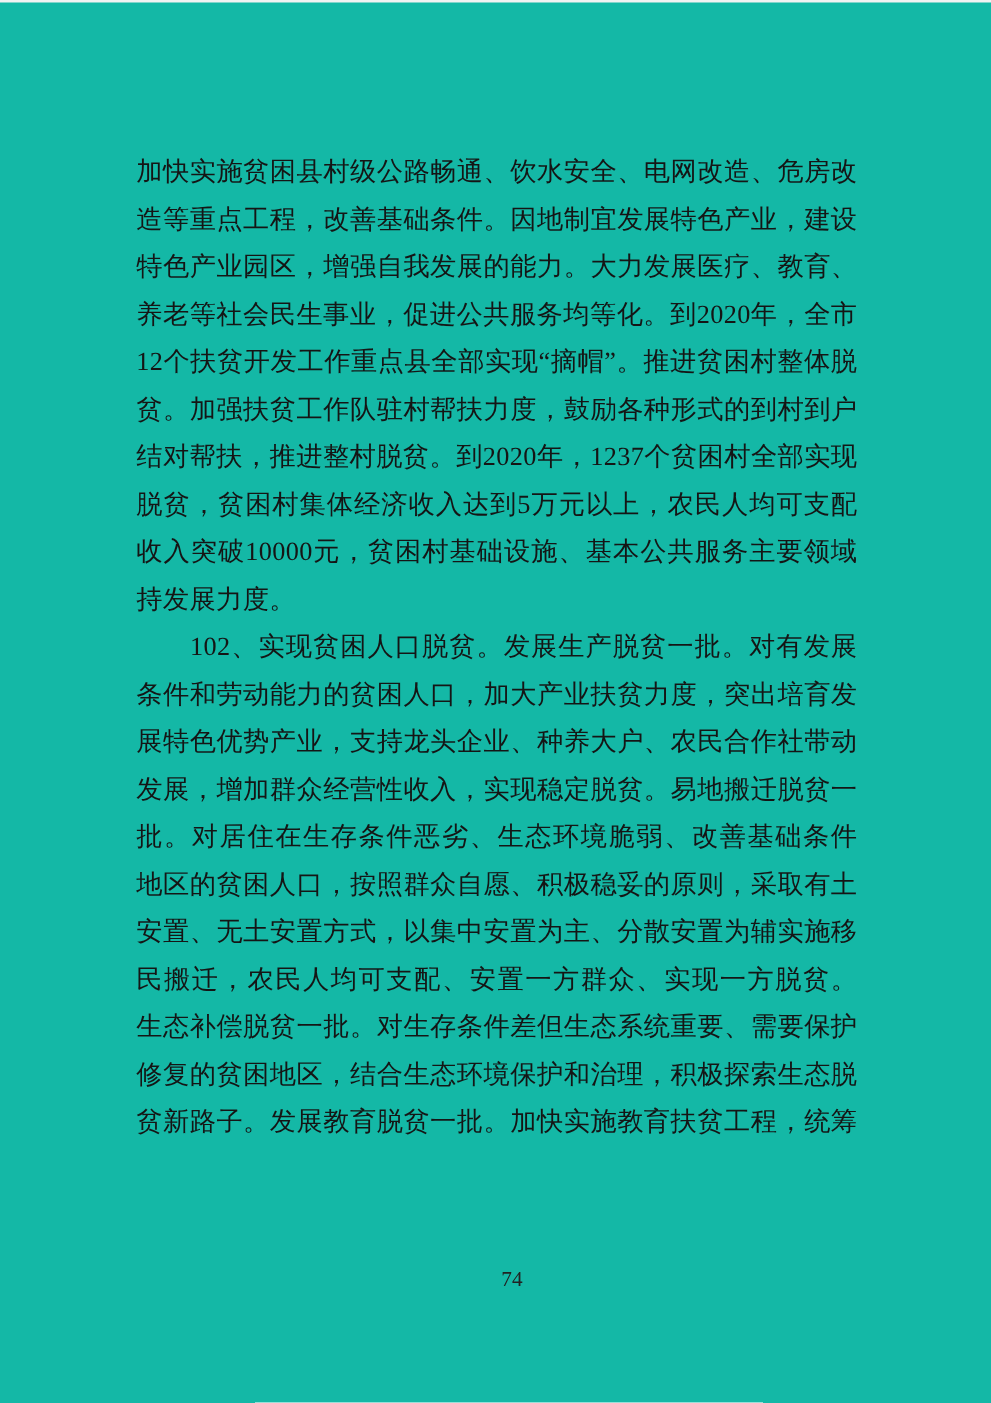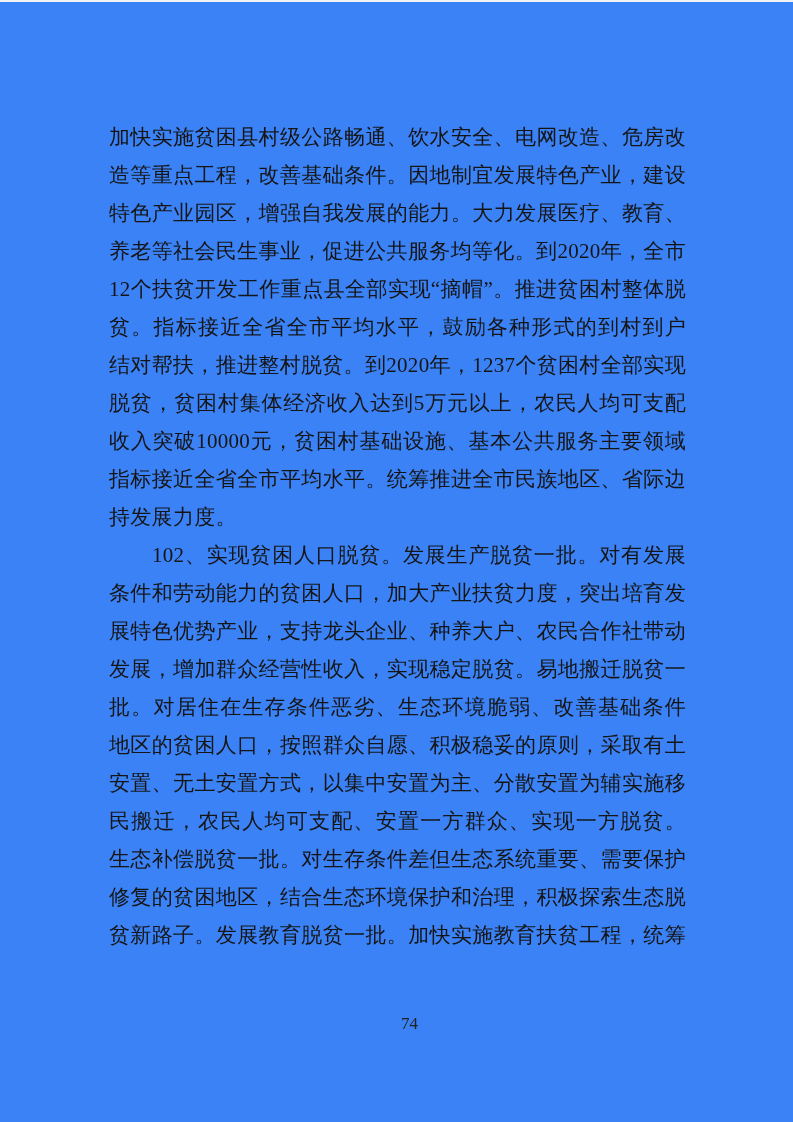--- a/index.html
+++ b/index.html
@@ -4,21 +4,21 @@
 <style>
   html, body {
     margin: 0;
     padding: 0;
     background: #ffffff;
   }
   .page {
     position: relative;
     width: 793px;
     height: 1122px;
-    background: #3b82f6;
+    background: #14b8a6;
     overflow: hidden;
     font-family: "Liberation Serif", "DejaVu Serif", serif;
     color: #151515;
   }
   .page-top-edge {
     position: absolute;
     top: 0; left: 0; right: 0;
     height: 2px;
     background: #f2f2f2;
   }
@@ -64,25 +64,24 @@
 <body>
 
 <div class="page">
   <div class="page-top-edge"></div>
   <div class="text-block" id="lines-container">
       <div class="line">加快实施贫困县村级公路畅通、饮水安全、电网改造、危房改</div>
       <div class="line">造等重点工程，改善基础条件。因地制宜发展特色产业，建设</div>
       <div class="line">特色产业园区，增强自我发展的能力。大力发展医疗、教育、</div>
       <div class="line">养老等社会民生事业，促进公共服务均等化。到2020年，全市</div>
       <div class="line">12个扶贫开发工作重点县全部实现“摘帽”。推进贫困村整体脱</div>
-      <div class="line">贫。指标接近全省全市平均水平，鼓励各种形式的到村到户</div>
+      <div class="line">贫。加强扶贫工作队驻村帮扶力度，鼓励各种形式的到村到户</div>
       <div class="line">结对帮扶，推进整村脱贫。到2020年，1237个贫困村全部实现</div>
       <div class="line">脱贫，贫困村集体经济收入达到5万元以上，农民人均可支配</div>
       <div class="line">收入突破10000元，贫困村基础设施、基本公共服务主要领域</div>
-      <div class="line">指标接近全省全市平均水平。统筹推进全市民族地区、省际边</div>
       <div class="line end">持发展力度。</div>
       <div class="line indent"><span class="bold">102、实现贫困人口脱贫。</span><span>发展生产脱贫一批。对有发展</span></div>
       <div class="line">条件和劳动能力的贫困人口，加大产业扶贫力度，突出培育发</div>
       <div class="line">展特色优势产业，支持龙头企业、种养大户、农民合作社带动</div>
       <div class="line">发展，增加群众经营性收入，实现稳定脱贫。易地搬迁脱贫一</div>
       <div class="line">批。对居住在生存条件恶劣、生态环境脆弱、改善基础条件</div>
       <div class="line">地区的贫困人口，按照群众自愿、积极稳妥的原则，采取有土</div>
       <div class="line">安置、无土安置方式，以集中安置为主、分散安置为辅实施移</div>
       <div class="line">民搬迁，农民人均可支配、安置一方群众、实现一方脱贫。</div>
       <div class="line">生态补偿脱贫一批。对生存条件差但生态系统重要、需要保护</div>

